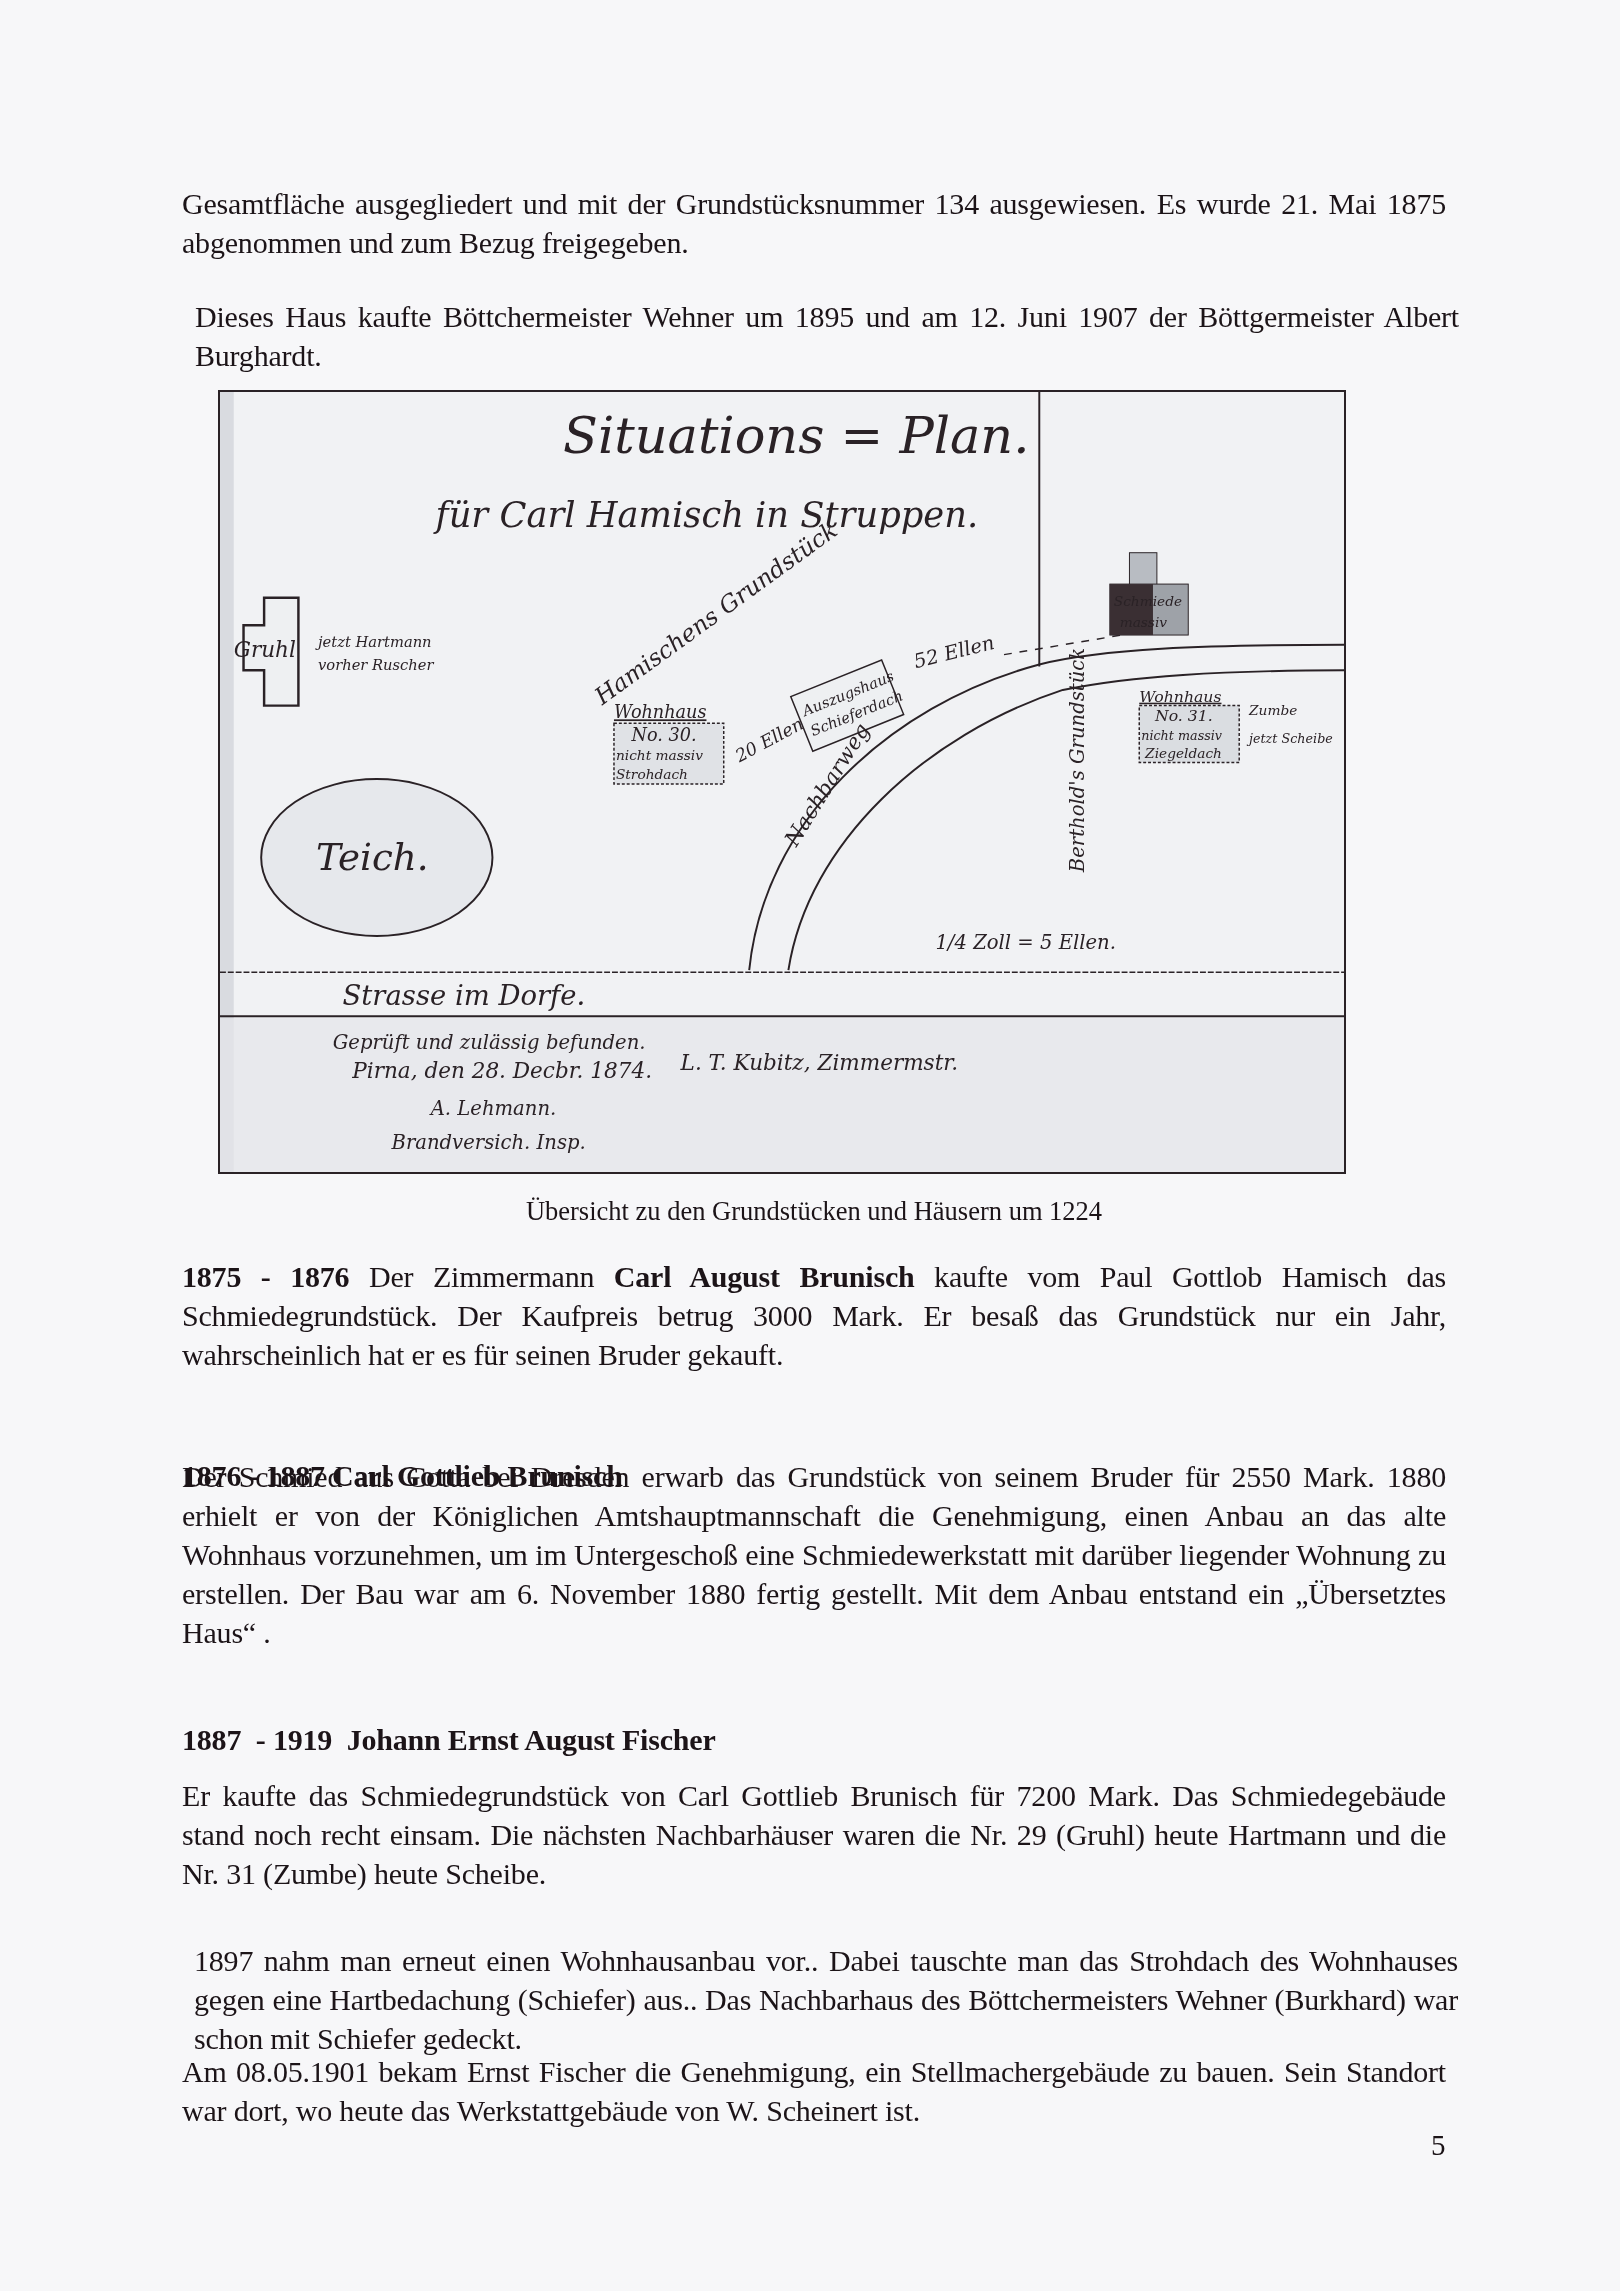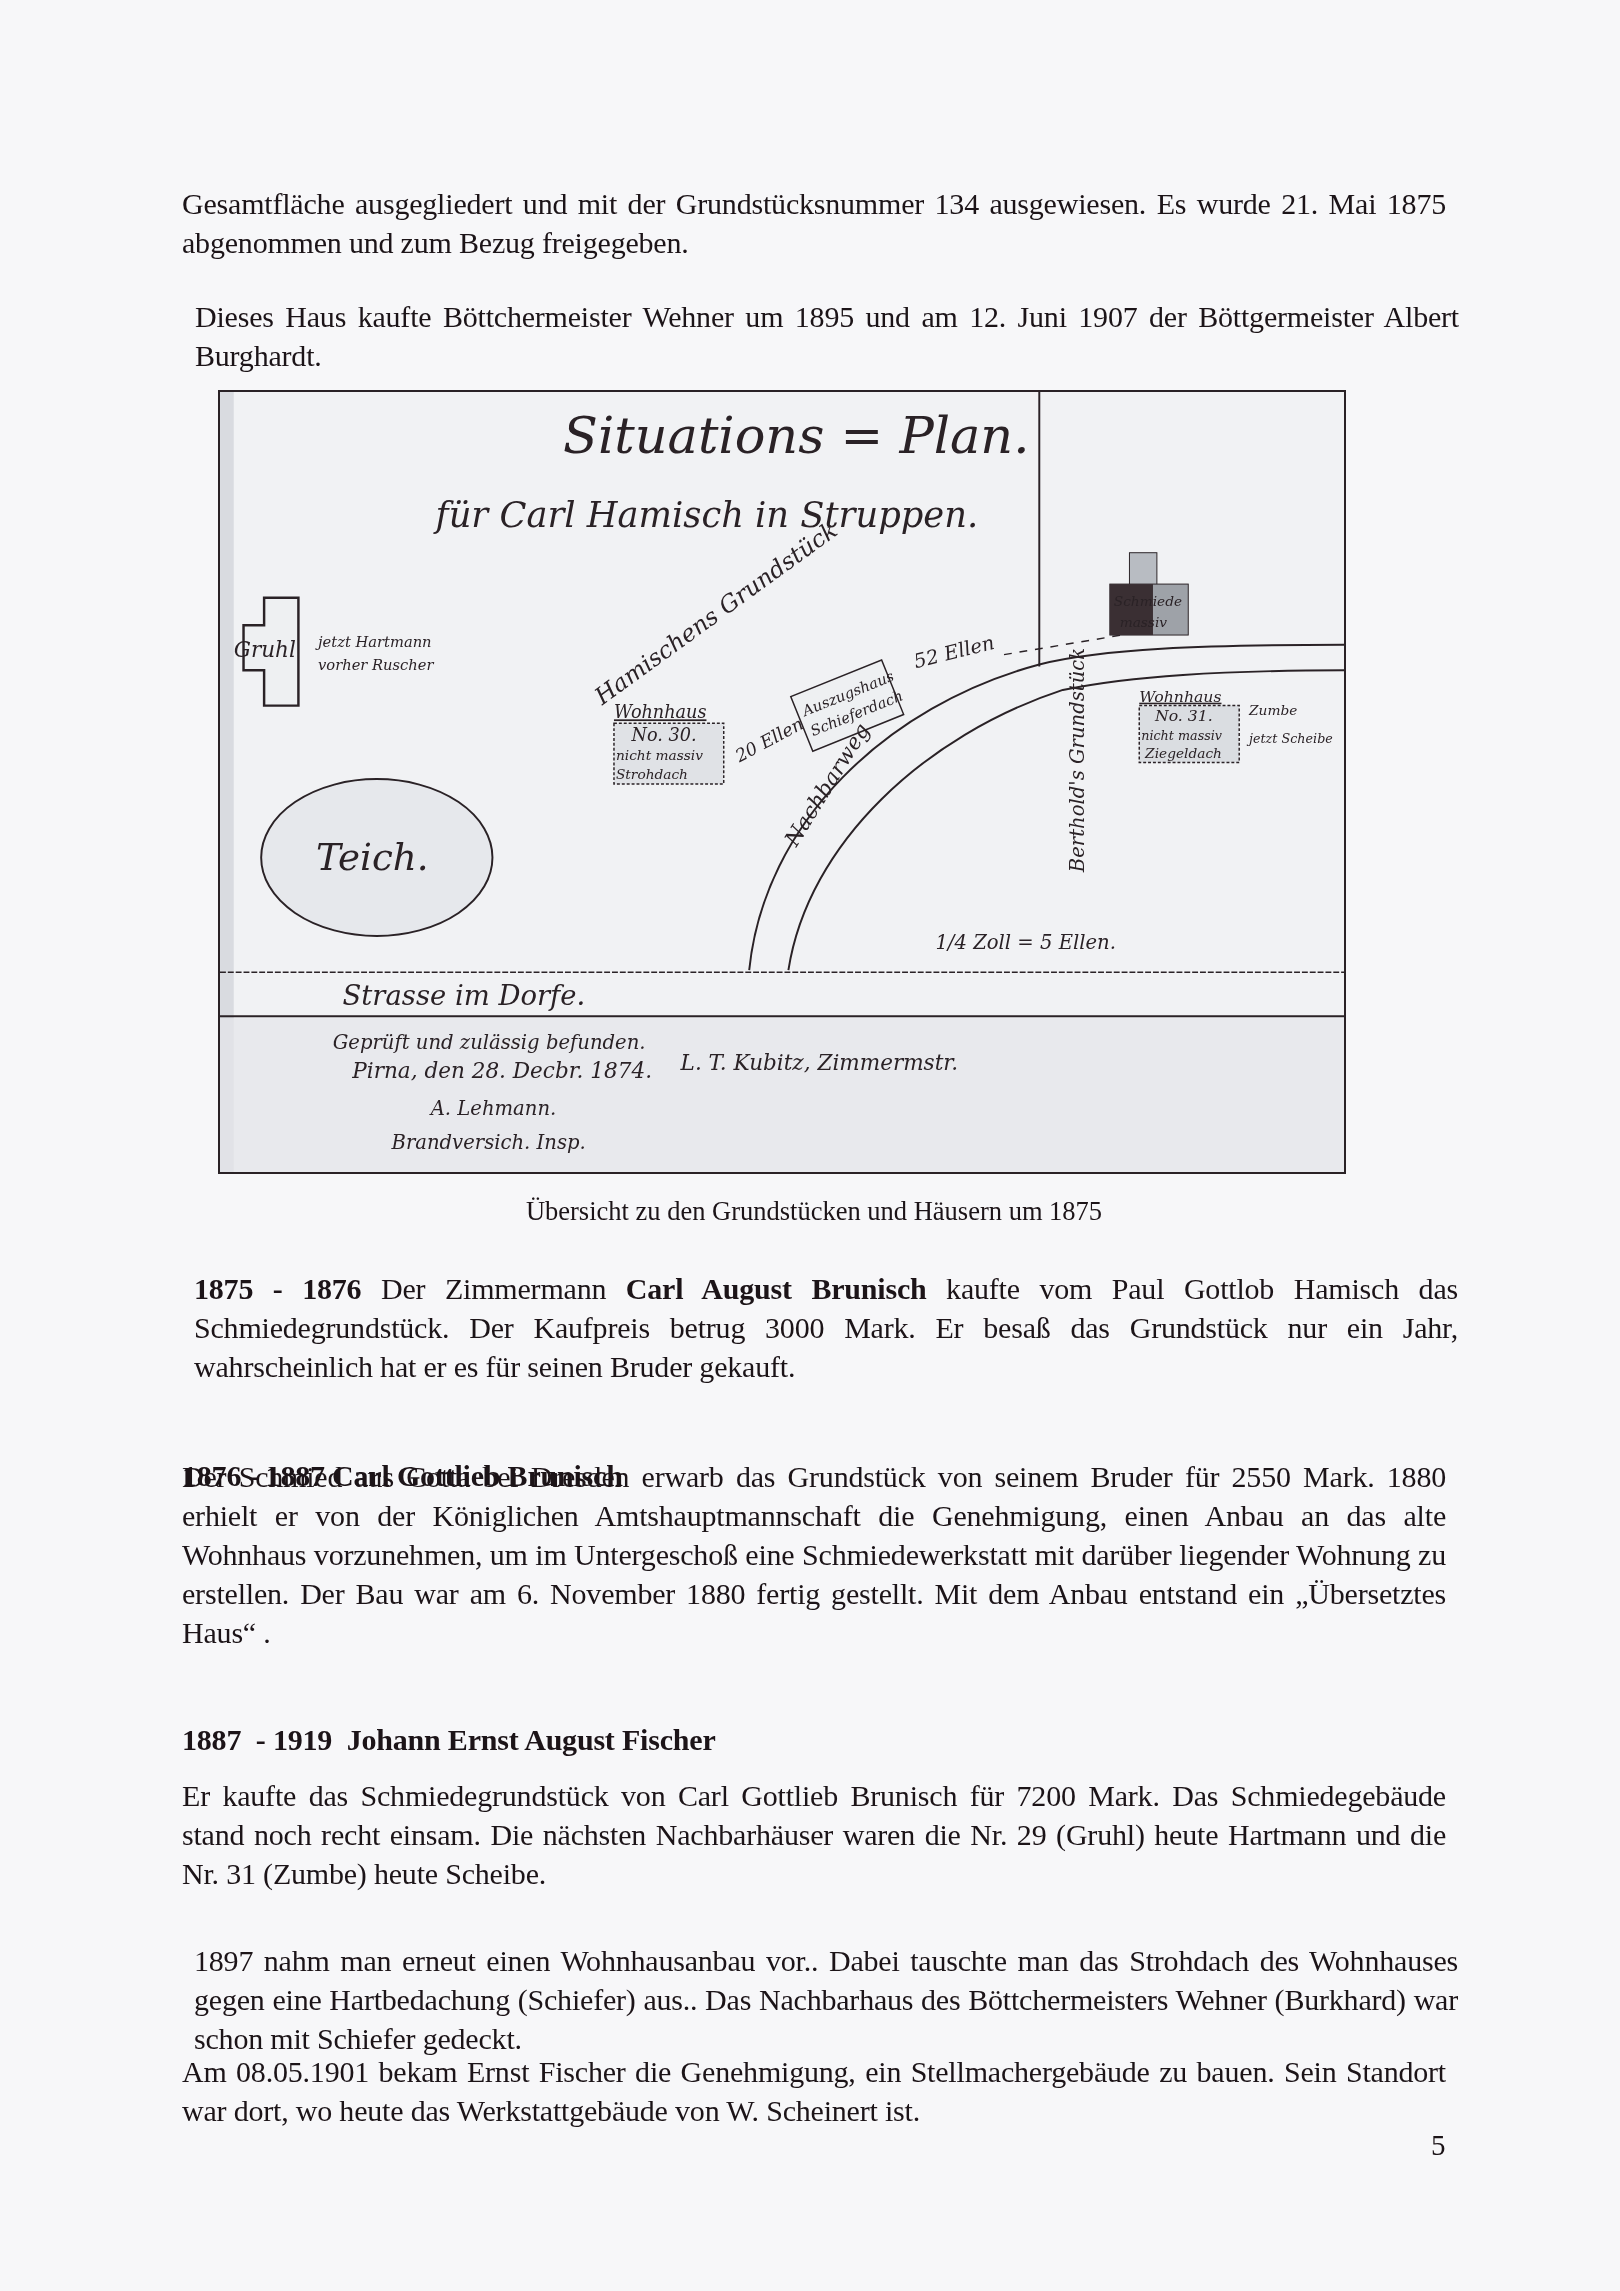--- a/index.html
+++ b/index.html
@@ -103,23 +103,23 @@
       <rect x="0" y="639" width="1151" height="161" fill="#e4e6ea" opacity="0.7"></rect>
 
       <text class="hw" x="115" y="670" font-size="20">Geprüft und zulässig befunden.</text>
       <text class="hw" x="135" y="700" font-size="22">Pirna, den 28. Decbr. 1874.</text>
       <text class="hw" x="215" y="738" font-size="20">A. Lehmann.</text>
       <text class="hw" x="175" y="772" font-size="20">Brandversich. Insp.</text>
       <text class="hw" x="470" y="692" font-size="22">L. T. Kubitz, Zimmermstr.</text>
     </svg>
   </div>
 
-  <div class="caption">Übersicht zu den Grundstücken und Häusern um 1875</div>
+  <div class="caption">Übersicht zu den Grundstücken und Häusern um 1224</div>
 
-  <p class="para" style="top:1257px; margin:12px;"><b>1875 - 1876</b><span> Der Zimmermann </span><b>Carl August Brunisch</b><span> kaufte vom Paul Gottlob Hamisch das Schmiedegrundstück. Der Kaufpreis betrug 3000 Mark. Er besaß das Grundstück nur ein Jahr, wahrscheinlich hat er es für seinen Bruder gekauft.</span></p>
+  <p class="para" style="top:1257px; margin:0;"><b>1875 - 1876</b><span> Der Zimmermann </span><b>Carl August Brunisch</b><span> kaufte vom Paul Gottlob Hamisch das Schmiedegrundstück. Der Kaufpreis betrug 3000 Mark. Er besaß das Grundstück nur ein Jahr, wahrscheinlich hat er es für seinen Bruder gekauft.</span></p>
 
   <p class="para heading" style="top:1456px; margin:0;">1876 - 1887 Carl Gottlieb Brunisch</p>
   <p class="para" style="top:1457px; margin:0;">Der Schmied aus Cotta bei Dresden erwarb das Grundstück von seinem Bruder für 2550 Mark. 1880 erhielt er von der Königlichen Amtshauptmannschaft die Genehmigung, einen Anbau an das alte Wohnhaus vorzunehmen, um im Untergeschoß eine Schmiedewerkstatt mit darüber liegender Wohnung zu erstellen. Der Bau war am 6. November 1880 fertig gestellt. Mit dem Anbau entstand ein „Übersetztes Haus“ .</p>
 
   <p class="para heading" style="top:1720px; margin:0; white-space:pre;">1887  - 1919  Johann Ernst August Fischer</p>
   <p class="para" style="top:1776px; margin:0;">Er kaufte das Schmiedegrundstück von Carl Gottlieb Brunisch für 7200 Mark. Das Schmiedegebäude stand noch recht einsam. Die nächsten Nachbarhäuser waren die Nr. 29 (Gruhl) heute Hartmann und die Nr. 31 (Zumbe) heute Scheibe.</p>
   <p class="para" style="top:1929px; margin:12px;">1897 nahm man erneut einen Wohnhausanbau vor.. Dabei tauschte man das Strohdach des Wohnhauses gegen eine Hartbedachung (Schiefer) aus.. Das Nachbarhaus des Böttchermeisters Wehner (Burkhard) war schon mit Schiefer gedeckt.</p>
   <p class="para" style="top:2052px; margin:0;">Am 08.05.1901 bekam Ernst Fischer die Genehmigung, ein Stellmachergebäude zu bauen. Sein Standort war dort, wo heute das Werkstattgebäude von W. Scheinert ist.</p>
 
   <div class="pagenum">5</div>

